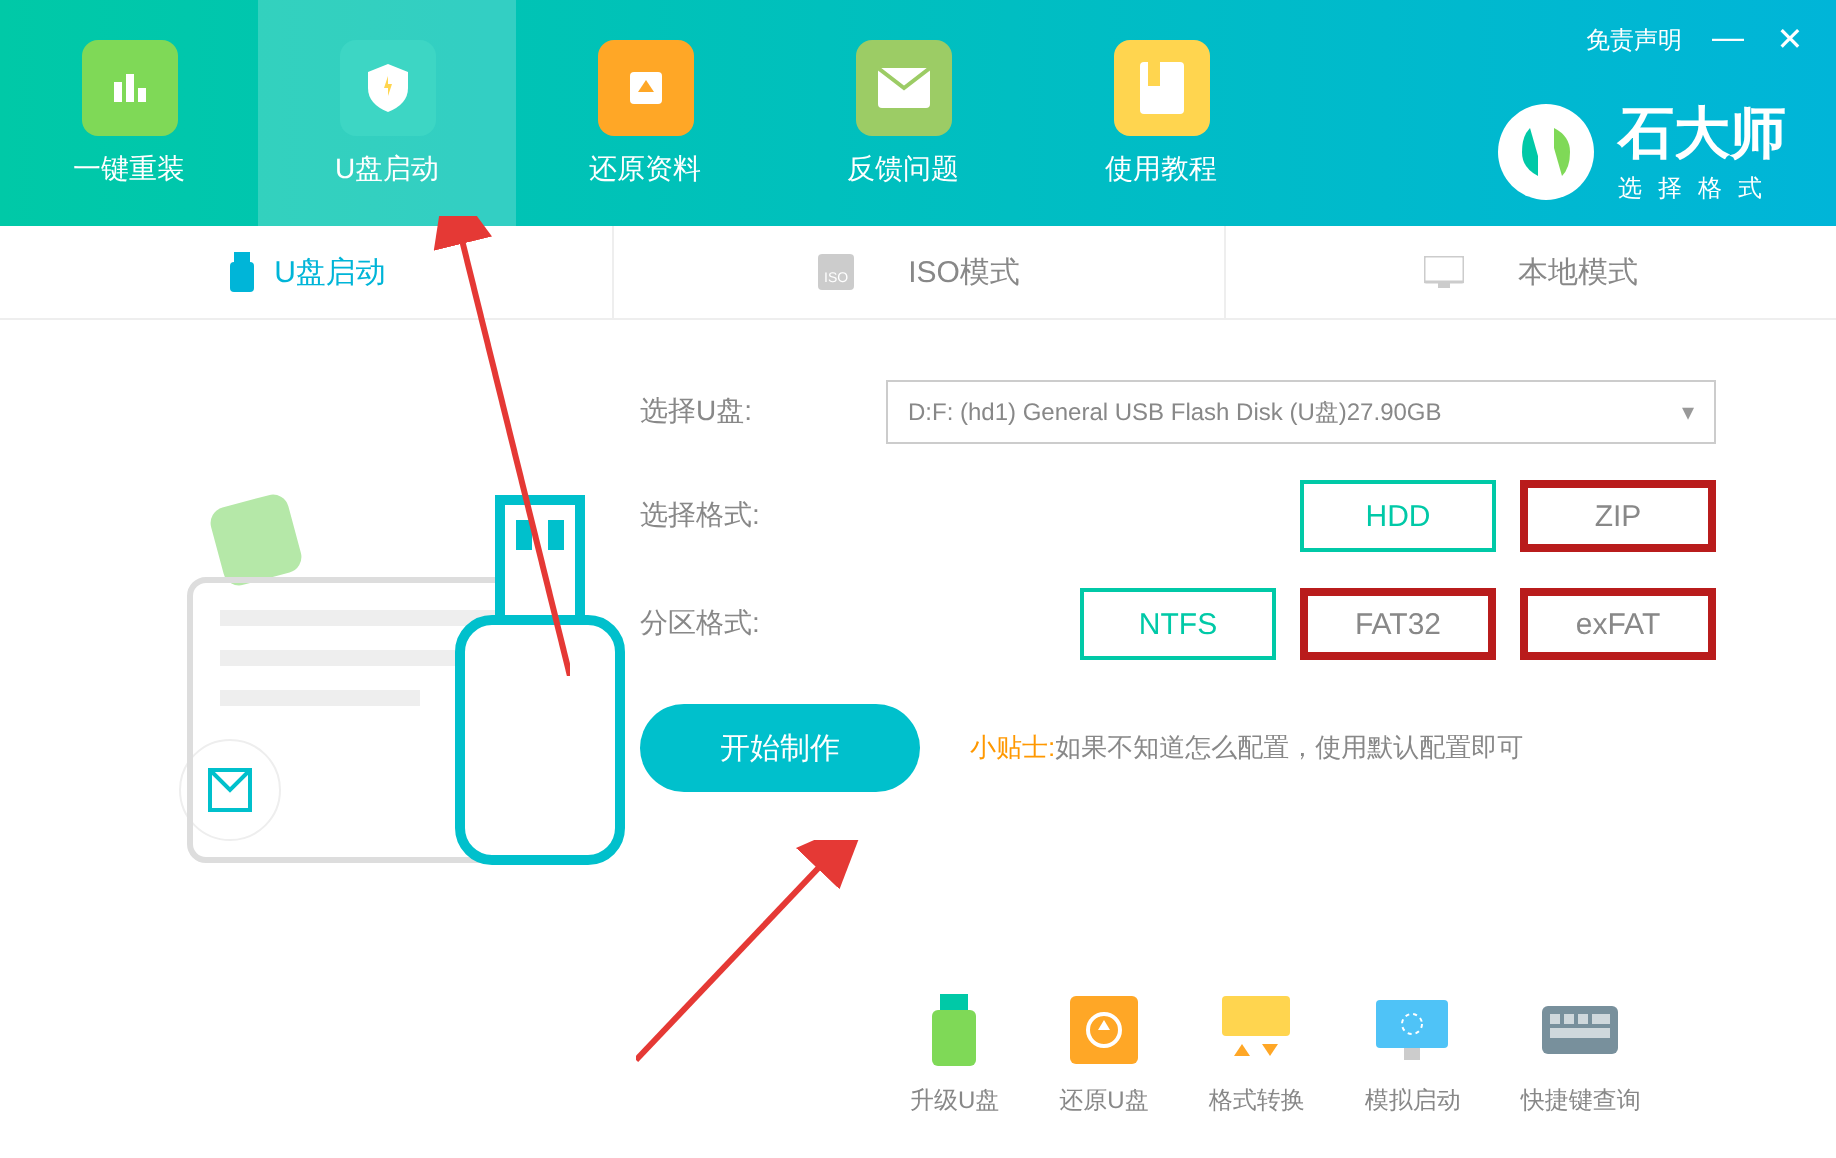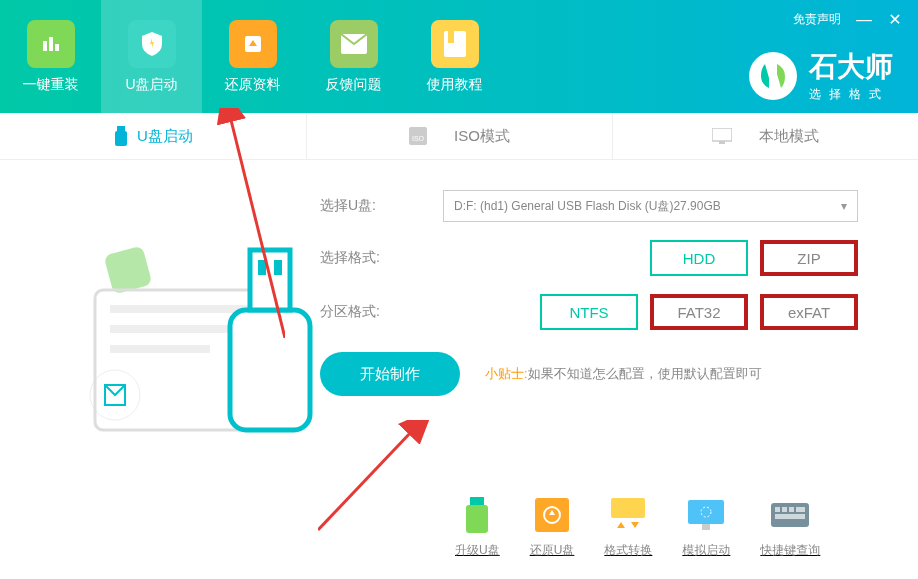--- a/index.html
+++ b/index.html
@@ -4,21 +4,21 @@
   <style>
     * { margin: 0; padding: 0; box-sizing: border-box; font-family: "Microsoft YaHei", sans-serif; }
     body { width: 918px; height: 579px; background: #fff; position: relative; overflow: hidden; }
     
     .header { height: 113px; background: linear-gradient(90deg, #00c9a7 0%, #00b5d8 100%); display: flex; align-items: flex-start; position: relative; }
     .titlebar { position: absolute; top: 10px; right: 15px; display: flex; align-items: center; gap: 15px; }
     .titlebar-link { color: #fff; font-size: 12px; cursor: pointer; }
     .titlebar-btn { color: #fff; font-size: 16px; cursor: pointer; width: 16px; text-align: center; }
     
     .nav { display: flex; height: 113px; }
-    .nav-item { width: 101px; display: flex; flex-direction: column; align-items: center; justify-content: center; color: #fff; font-size: 14px; cursor: pointer; gap: 8px; }
+    .nav-item { width: 129px; display: flex; flex-direction: column; align-items: center; justify-content: center; color: #fff; font-size: 14px; cursor: pointer; gap: 8px; }
     .nav-item.active { background: rgba(255,255,255,0.2); }
     .nav-icon { width: 48px; height: 48px; border-radius: 8px; display: flex; align-items: center; justify-content: center; }
     .nav-icon.green { background: #7fd957; }
     .nav-icon.teal { background: #3dd6c4; }
     .nav-icon.orange { background: #ffa726; }
     .nav-icon.lime { background: #9ccc65; }
     .nav-icon.yellow { background: #ffd54f; }
     
     .logo { position: absolute; right: 25px; top: 48px; display: flex; align-items: center; gap: 12px; }
     .logo-icon { width: 48px; height: 48px; border-radius: 50%; background: #fff; display: flex; align-items: center; justify-content: center; }
@@ -45,21 +45,21 @@
     .option-btn { width: 98px; height: 36px; border: 4px solid #b91c1c; display: flex; align-items: center; justify-content: center; font-size: 15px; cursor: pointer; color: #888; }
     .option-btn.selected { border: 2px solid #00c9a7; color: #00c9a7; font-weight: 500; }
     
     .action-row { display: flex; align-items: center; gap: 25px; margin-top: 22px; margin-left: 0px; }
     .primary-btn { width: 140px; height: 44px; background: #00c0cc; color: #fff; border-radius: 22px; display: flex; align-items: center; justify-content: center; font-size: 15px; cursor: pointer; margin-left: 0px; }
     .tip { font-size: 13px; }
     .tip-label { color: #ff9800; }
     .tip-text { color: #888; }
     
     .bottom-tools { position: absolute; bottom: 20px; left: 455px; display: flex; gap: 30px; }
-    .tool-item { display: flex; flex-direction: column; align-items: center; gap: 8px; cursor: pointer; text-decoration: underline; }
+    .tool-item { display: flex; flex-direction: column; align-items: center; gap: 8px; cursor: pointer; }
     .tool-icon { width: 38px; height: 38px; display: flex; align-items: center; justify-content: center; }
     .tool-label { font-size: 12px; color: #888; }
     
     .arrow { position: absolute; pointer-events: none; }
     .arrow1 { left: 135px; top: 108px; }
     .arrow2 { left: 318px; top: 420px; }
   </style>
 </head>
 <body>
 

